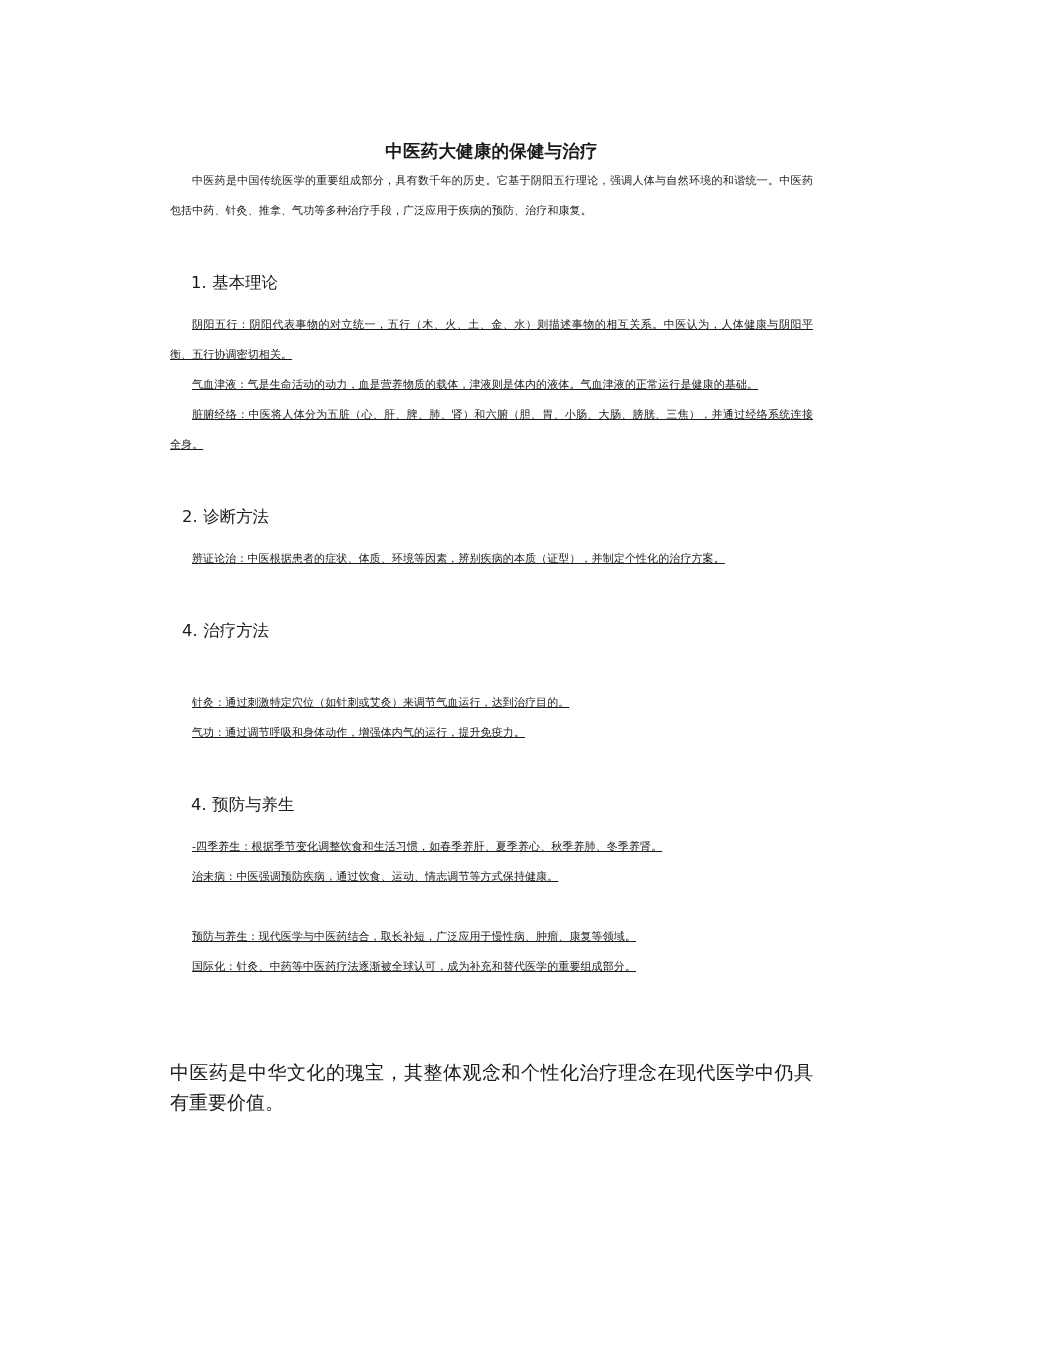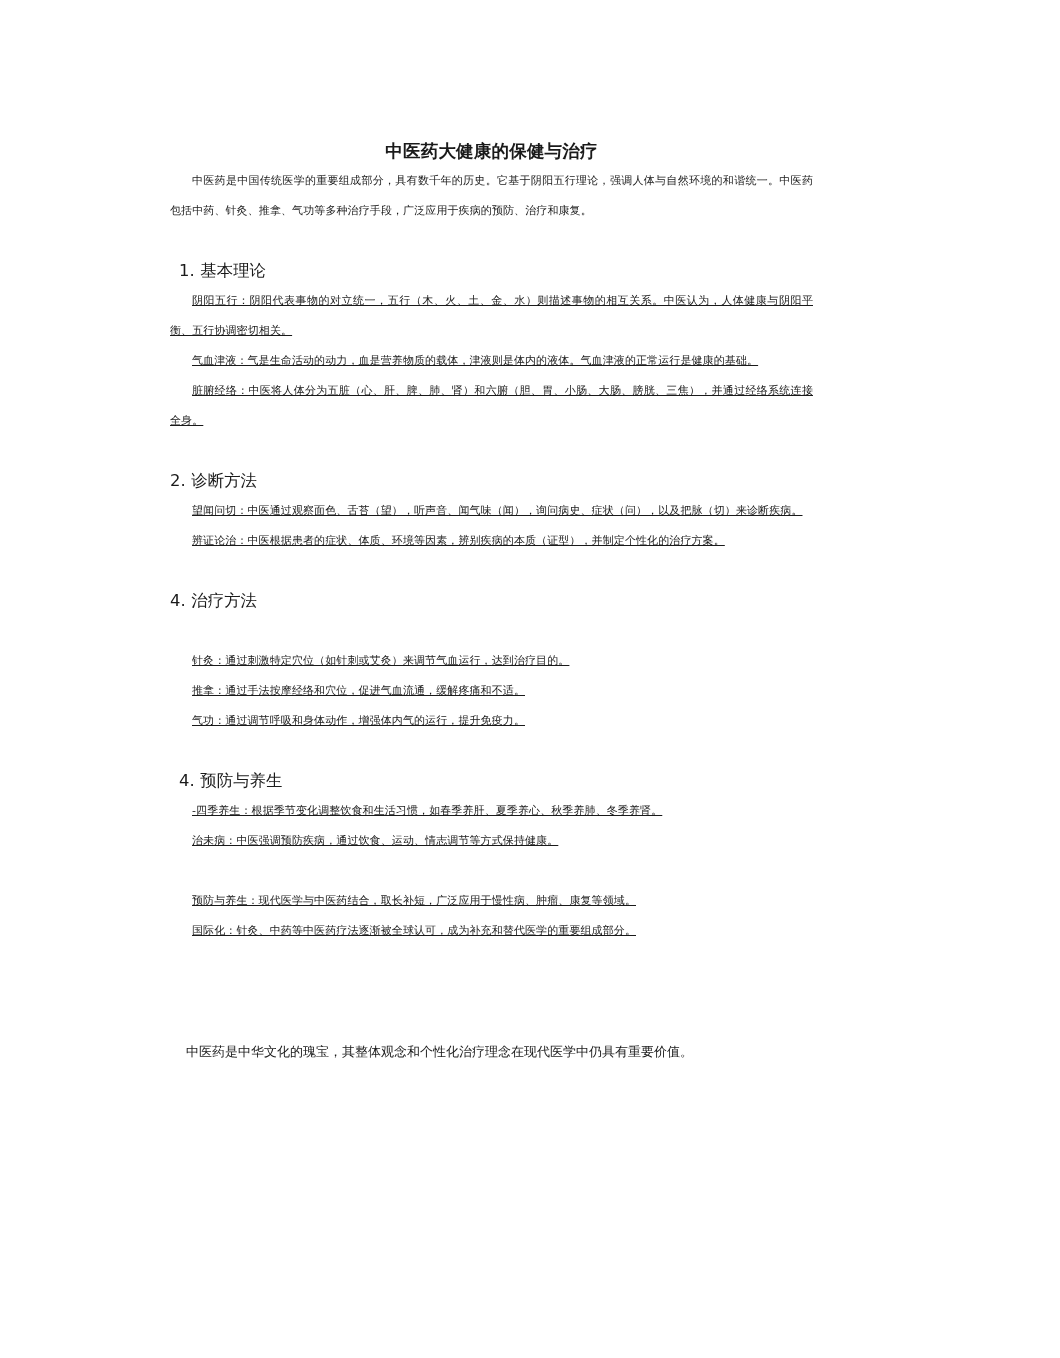--- a/index.html
+++ b/index.html
@@ -36,37 +36,37 @@
     text-align: justify;
     text-justify: inter-ideograph;
     letter-spacing: 0.1px;
   }
   .indent {
     text-indent: 2em;
   }
   .heading {
     font-size: 16.4px;
     line-height: 30px;
-    margin: 0;
+    margin: 12px;
     text-align: left;
     letter-spacing: 0.1px;
   }
   .heading.nudge {
     padding-left: 9px;
   }
   .block-gap {
     height: 30px;
   }
   .block-gap-sm {
     height: 15px;
   }
   .closing {
-    font-size: 13px;
+    font-size: 19px;
     line-height: 30px;
-    margin: 16px;
+    margin: 0;
     text-indent: 0;
     text-align: justify;
     text-justify: inter-ideograph;
   }
   .sec-body {
     margin: 0;
     text-decoration: underline;
   }
 </style>
 </head>
@@ -87,33 +87,31 @@
       <p class="para indent">气血津液：气是生命活动的动力，血是营养物质的载体，津液则是体内的液体。气血津液的正常运行是健康的基础。</p>
       <p class="para indent">脏腑经络：中医将人体分为五脏（心、肝、脾、肺、肾）和六腑（胆、胃、小肠、大肠、膀胱、三焦），并通过经络系统连接全身。</p>
     </div>
   </div>
 
   <div class="block-gap"></div>
 
   <div>
     <div class="heading">2. 诊断方法</div>
     <div class="sec-body">
-      <p class="para indent">望闻问切：中医通过观察面色、舌苔（望），听声音、闻气味（闻），询问病史、症状（问），以及把脉（切）来诊断疾病。</p>
       <p class="para indent">辨证论治：中医根据患者的症状、体质、环境等因素，辨别疾病的本质（证型），并制定个性化的治疗方案。</p>
     </div>
   </div>
 
   <div class="block-gap"></div>
 
   <div>
     <div class="heading">4. 治疗方法</div>
     <div class="block-gap"></div>
     <div class="sec-body">
       <p class="para indent">针灸：通过刺激特定穴位（如针刺或艾灸）来调节气血运行，达到治疗目的。</p>
-      <p class="para indent">推拿：通过手法按摩经络和穴位，促进气血流通，缓解疼痛和不适。</p>
       <p class="para indent">气功：通过调节呼吸和身体动作，增强体内气的运行，提升免疫力。</p>
     </div>
   </div>
 
   <div class="block-gap"></div>
 
   <div>
     <div class="heading nudge">4. 预防与养生</div>
     <div class="sec-body">
       <p class="para indent">-四季养生：根据季节变化调整饮食和生活习惯，如春季养肝、夏季养心、秋季养肺、冬季养肾。</p>

